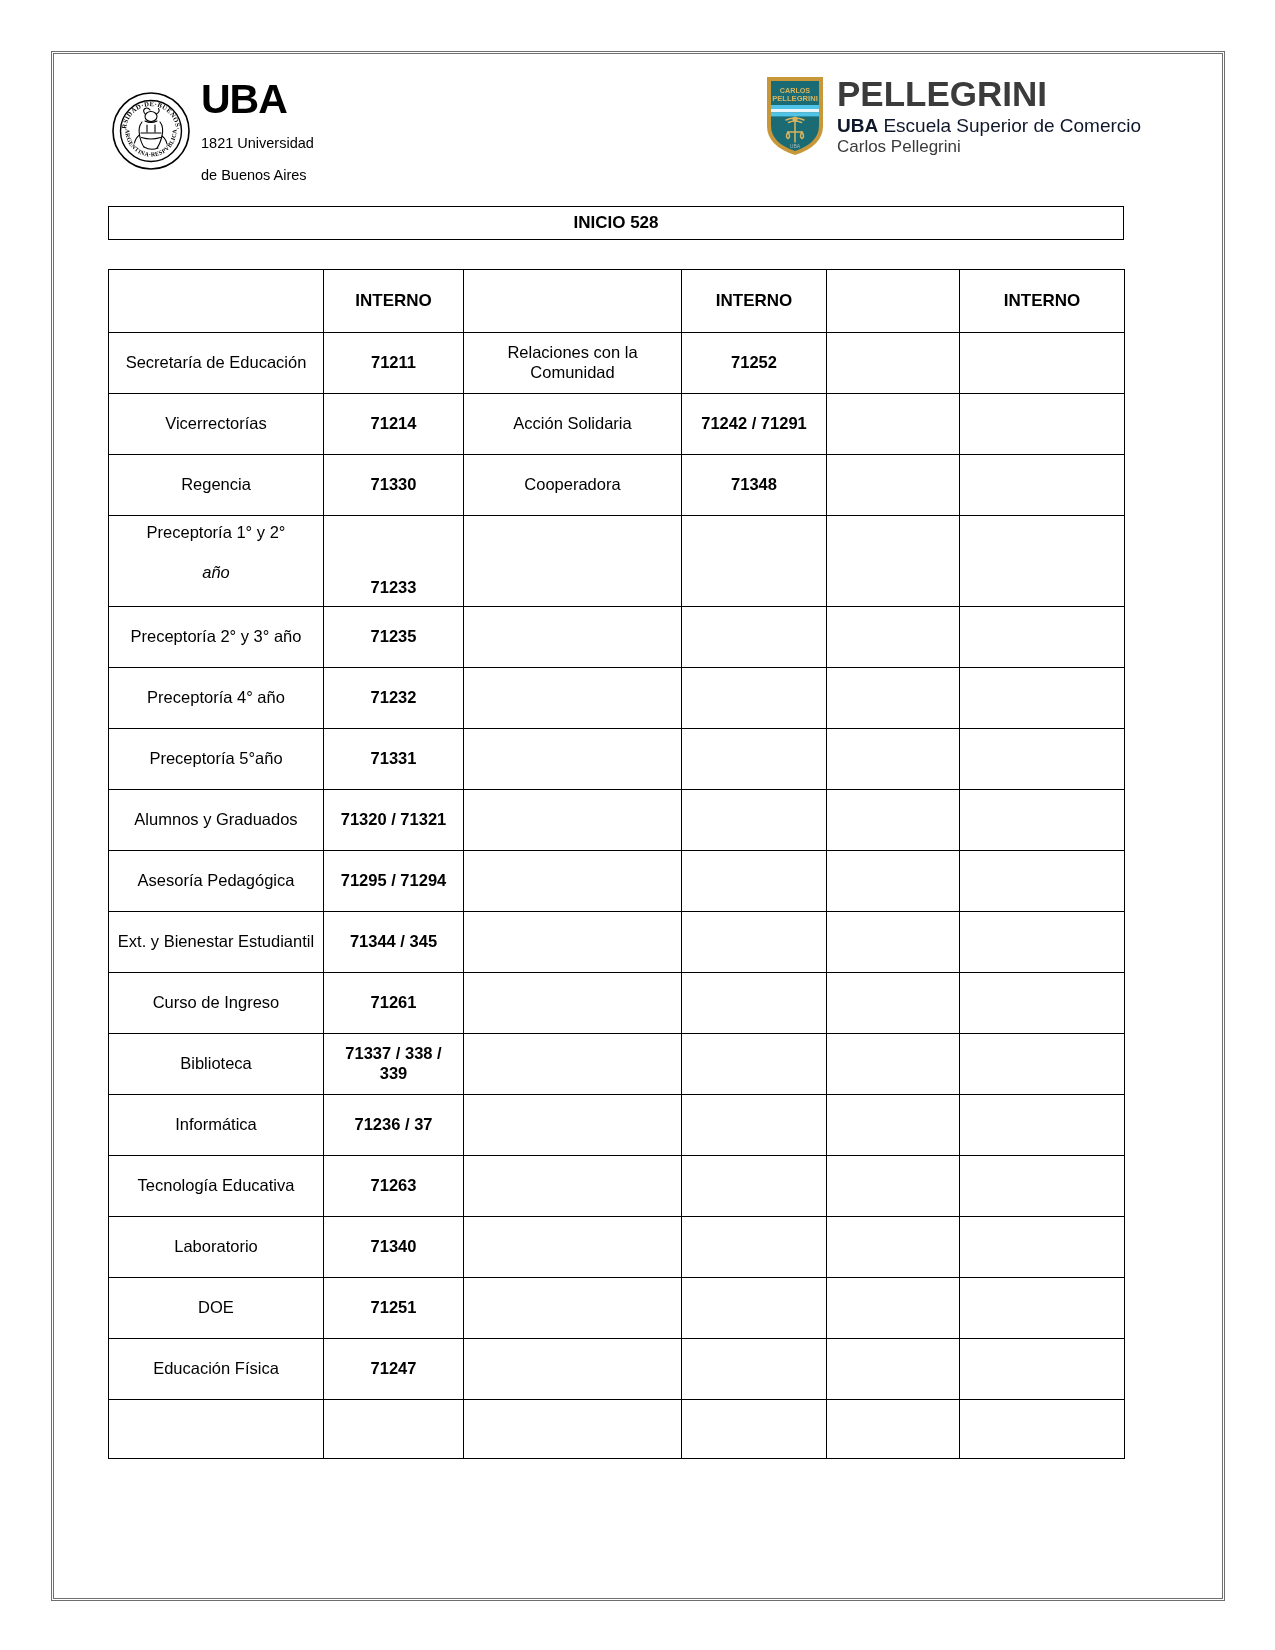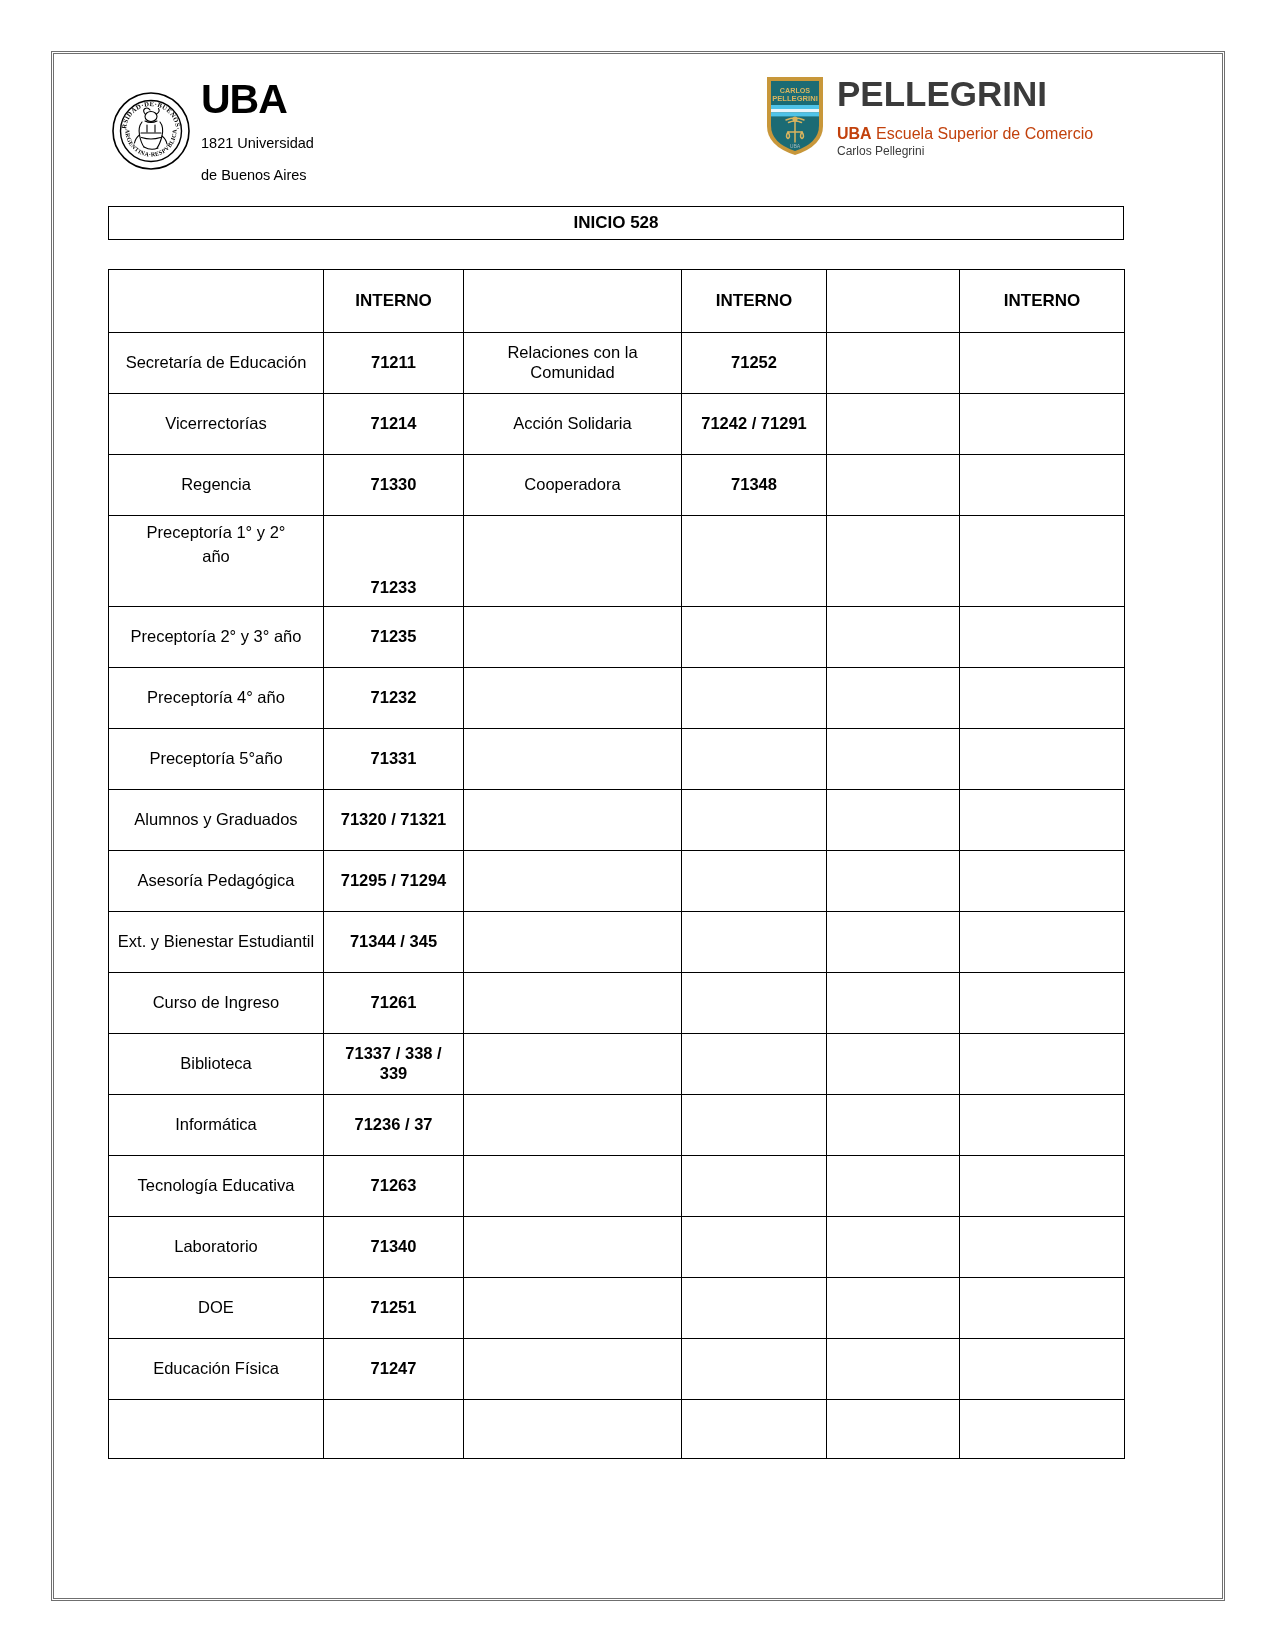--- a/index.html
+++ b/index.html
@@ -86,29 +86,29 @@
   .pell-text .pell-big {
     display: block;
     font-weight: bold;
     font-size: 35px;
     letter-spacing: 0px;
     color: #3b3b3b;
     line-height: 1.0;
   }
   .pell-text .pell-sub1 {
     display: block;
-    font-size: 16px;
-    color: #c2410c;
+    font-size: 19px;
+    color: #0f172a;
     line-height: 1.22;
-    margin-top: 13px;
+    margin-top: 3px;
   }
   .pell-text .pell-sub1 b { font-weight: bold; }
   .pell-text .pell-sub2 {
     display: block;
-    font-size: 12px;
+    font-size: 17px;
     color: #3b3b3b;
     line-height: 1.22;
   }
 
   
   .title-box {
     position: absolute;
     left: 54px; top: 152px;
     width: 1016px; height: 34px;
     border: 1px solid #000;
@@ -151,21 +151,22 @@
   .ext-table td.num { font-weight: bold; text-align: center; }
 
   
   .ext-table tr.tall { height: 91px; }
   .ext-table tr.tall td.lbl-split {
     vertical-align: top;
     padding-top: 7px;
   }
   .ext-table tr.tall td.lbl-split .ln2 {
     display: block;
-    margin-top: 4px;
+    margin-top: 20px;
+    font-style: italic;
   }
   .ext-table tr.tall td.num-bottom {
     vertical-align: bottom;
     padding-bottom: 8px;
   }
   .ext-table tr.last-empty { height: 59px; }
 </style>
 </head>
 <body>
 

